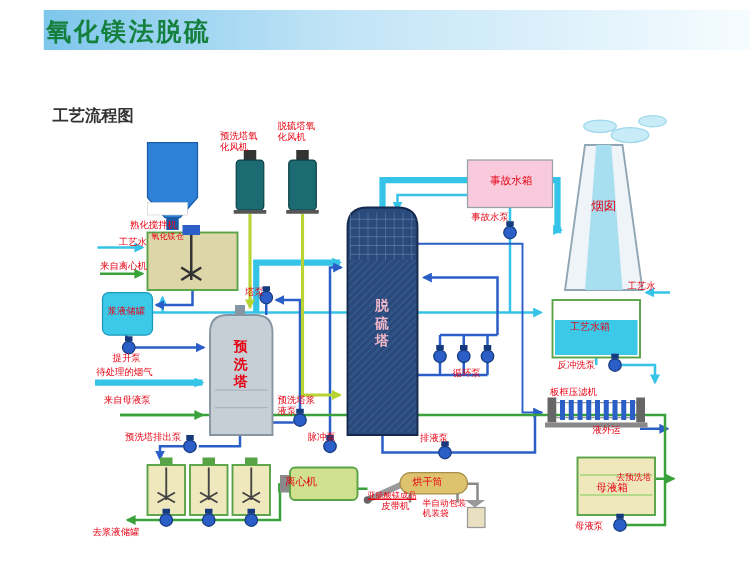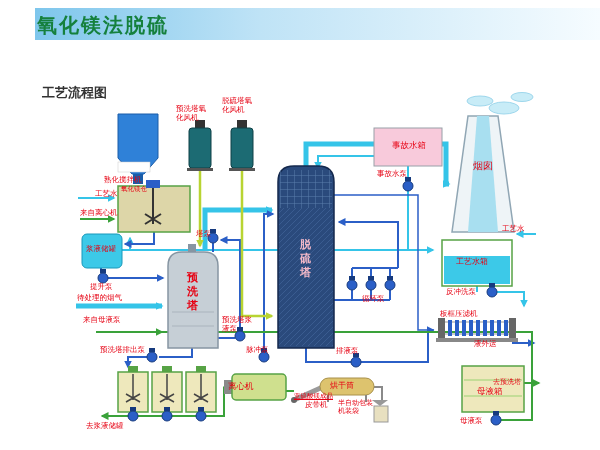--- a/index.html
+++ b/index.html
@@ -277,15 +277,15 @@
   <span class="lbl" style="left:474px;top:339px;">液外运</span>
   <span class="lbl" style="left:228px;top:381px;font-size:8.5px;">离心机</span>
   <span class="lbl" style="left:305px;top:364px;margin-top:36px;">皮带机</span>
   <span class="lbl" style="left:330px;top:381px;font-size:8px;">烘干筒</span>
   <span class="lbl" style="left:294px;top:393px;font-size:6.5px;text-decoration:underline;">亚硫酸镁成品</span>
   <span class="lbl" style="left:338px;top:399px;font-size:7px;">半自动包装
 机装袋</span>
   <span class="lbl" style="left:477px;top:386px;font-size:8.5px;">母液箱</span>
   <span class="lbl" style="left:493px;top:378px;font-size:7px;">去预洗塔</span>
   <span class="lbl" style="left:460px;top:416px;">母液泵</span>
-  <span class="lbl" style="left:86px;top:421px;">去浆液储罐</span>
+  <span class="lbl" style="left:74px;top:421px;">去浆液储罐</span>
 
 </div>
 
 </body></html>

